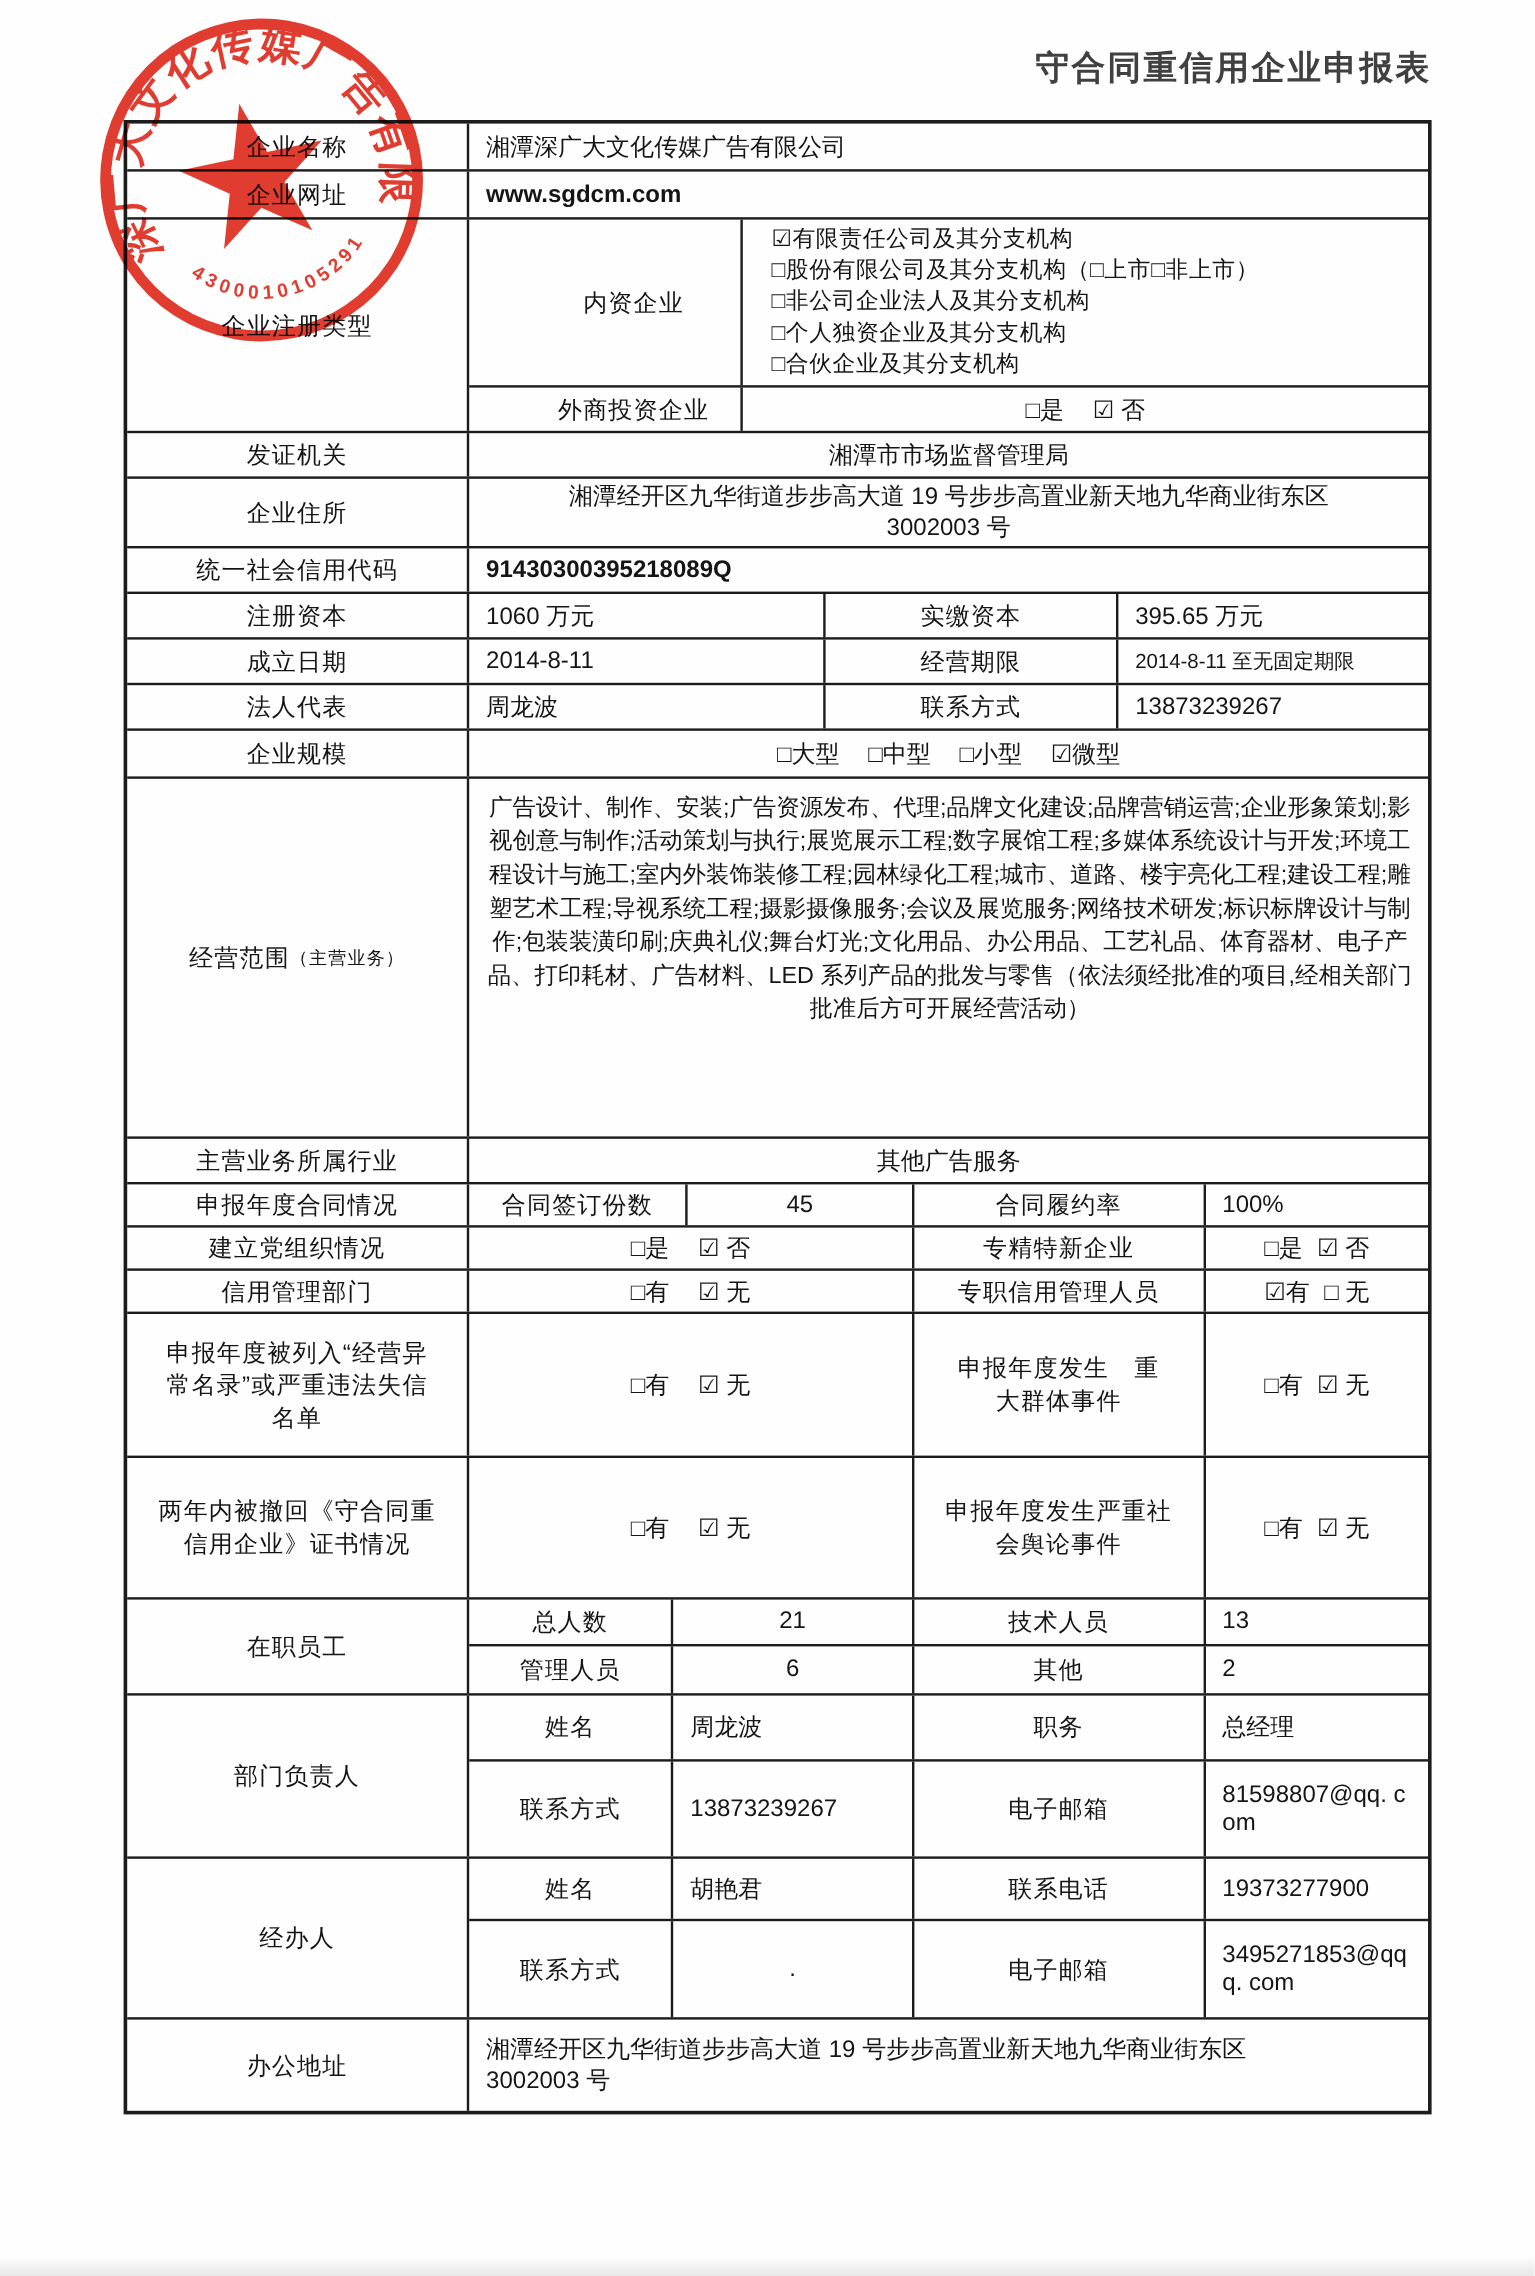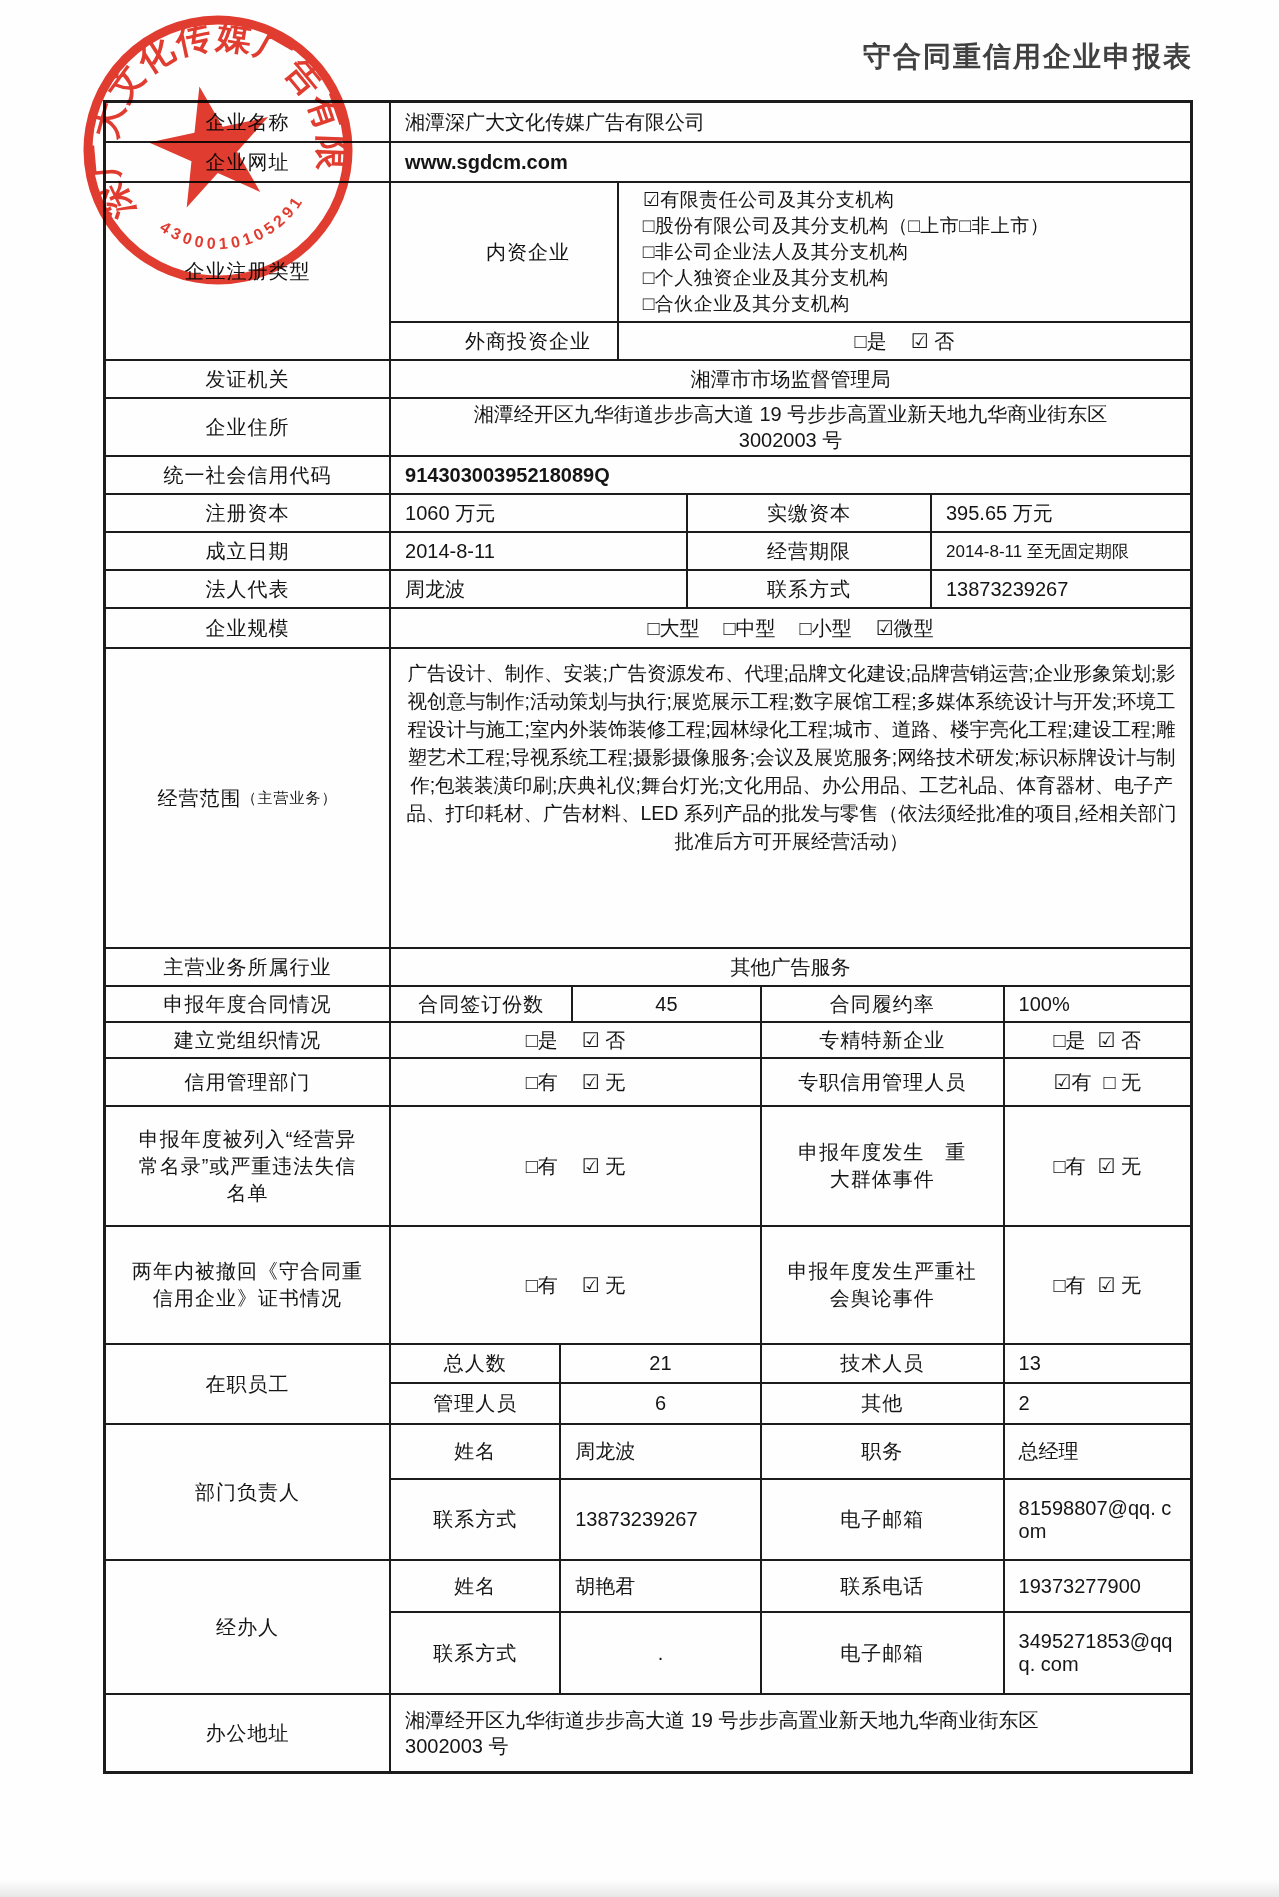--- a/index.html
+++ b/index.html
@@ -179,21 +179,21 @@
         <span class="chk">□是</span>
         <span class="chk">☑ 否</span>
       </div>
       <div class="cell i3 lbl">专精特新企业</div>
       <div class="cell i4">
         <span class="chk" style="margin:0 6px">□是</span>
         <span class="chk" style="margin:0 6px">☑ 否</span>
       </div>
     </div>
 
-    <div class="row" style="height:48px">
+    <div class="row" style="height:36px">
       <div class="cell c1 lbl">信用管理部门</div>
       <div class="cell i2">
         <span class="chk">□有</span>
         <span class="chk">☑ 无</span>
       </div>
       <div class="cell i3 lbl">专职信用管理人员</div>
       <div class="cell i4">
         <span class="chk" style="margin:0 6px">☑有</span>
         <span class="chk" style="margin:0 6px">□ 无</span>
       </div>

